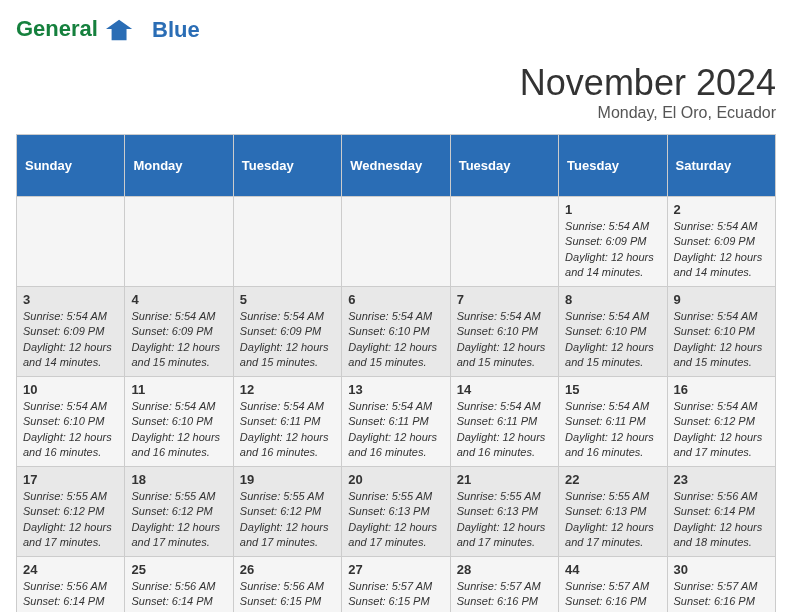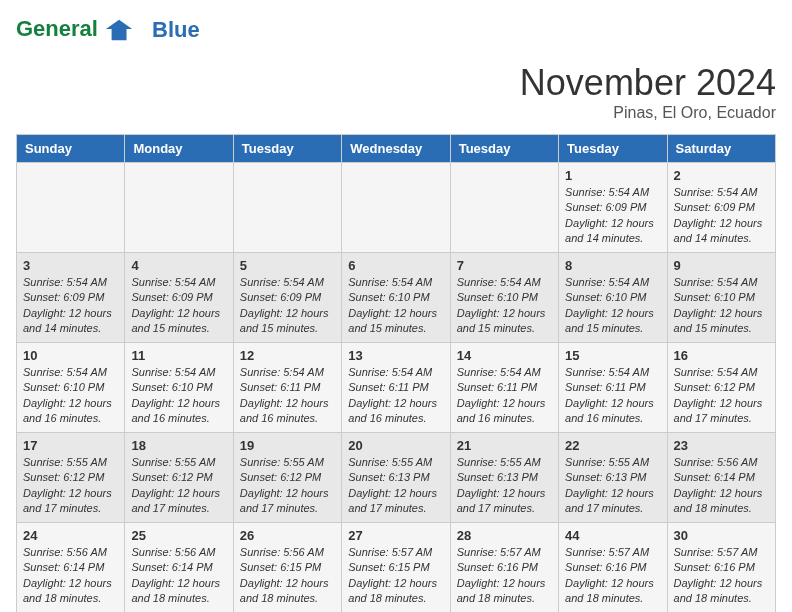--- a/index.html
+++ b/index.html
@@ -49,21 +49,21 @@
     }
     table {
       width: 100%;
       border-collapse: collapse;
     }
     thead tr th {
       background-color: #2a6db5;
       color: #fff;
       font-size: 13px;
       font-weight: bold;
-      padding: 6px 8px;
+      padding: 23px 8px;
       text-align: left;
       border: 1px solid #ccc;
     }
     tbody tr td {
       vertical-align: top;
       border: 1px solid #ccc;
       padding: 5px 6px;
       font-size: 11px;
       color: #333;
       width: calc(100% / 7);
@@ -104,21 +104,21 @@
           <svg class="logo-icon" viewBox="0 0 30 30" style="display:inline-block;vertical-align:middle;">
             <polygon points="14,4 28,14 22,14 22,26 6,26 6,14 0,14" fill="#2a6db5"></polygon>
           </svg>
         </div>
         <div class="logo-text" style="color:#2a6db5;font-size:22px;font-weight:bold;margin-left:18px;">Blue</div>
       </div>
     </div>
   </div>
   <div class="title-block">
     <div class="month-title">November 2024</div>
-    <div class="location">Pinas, El Oro, Ecuador</div>
+    <div class="location">Monday, El Oro, Ecuador</div>
   </div>
 </div>
 
 <table>
   <thead>
     <tr id="thead-row">
     <th>Sunday</th>
         <th>Monday</th>
         <th>Tuesday</th>
         <th>Wednesday</th>

